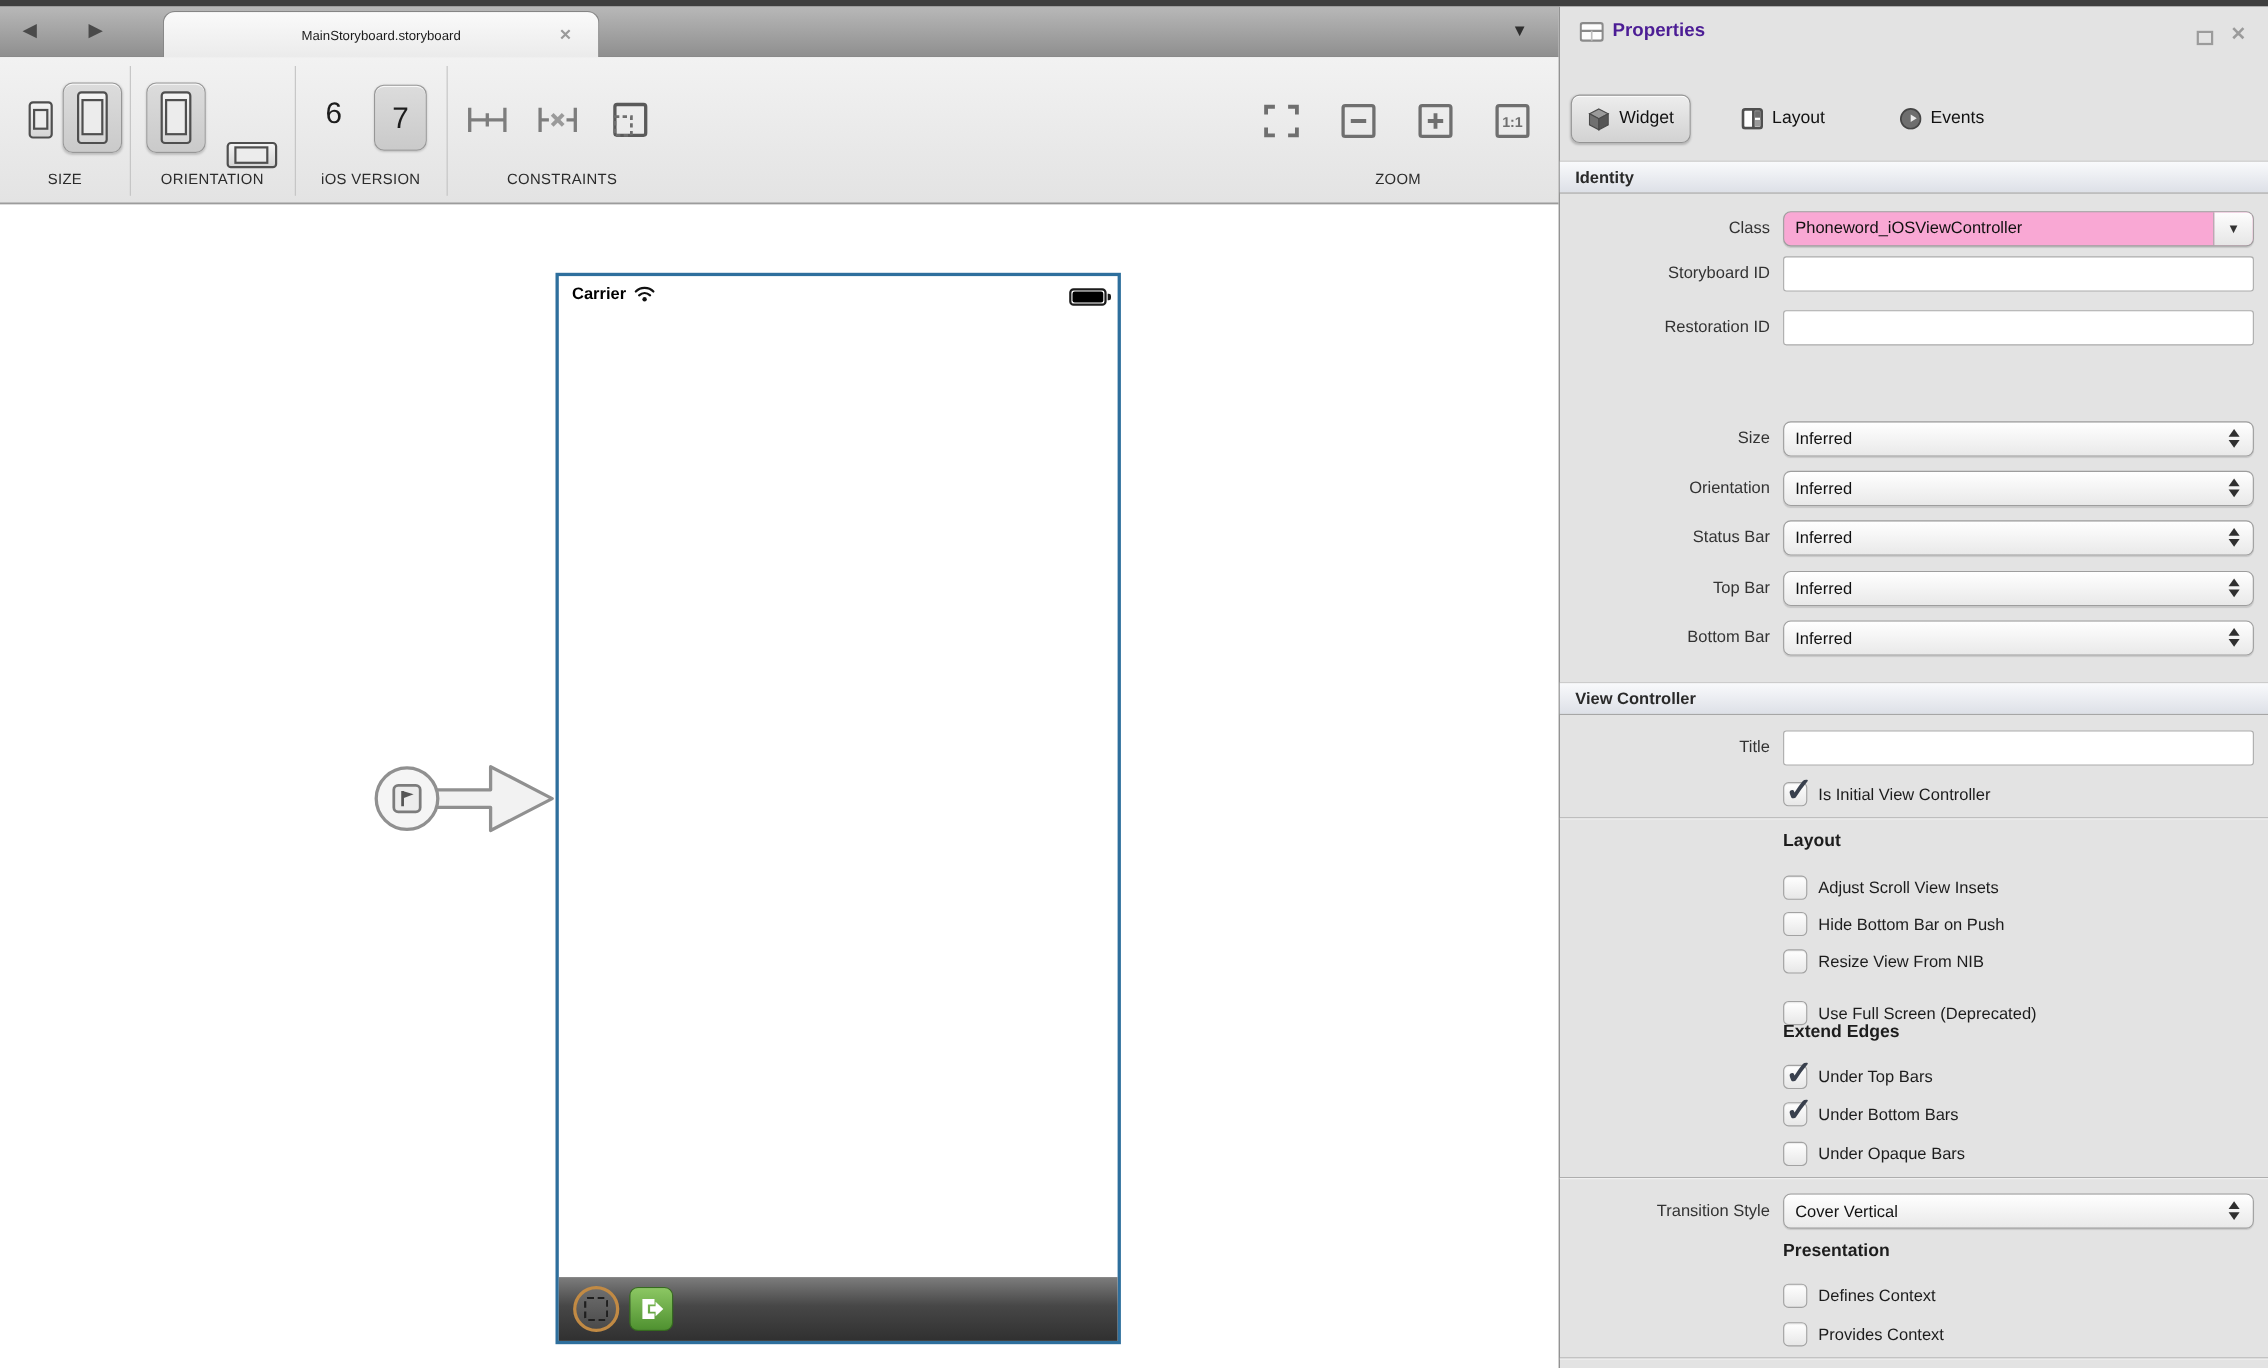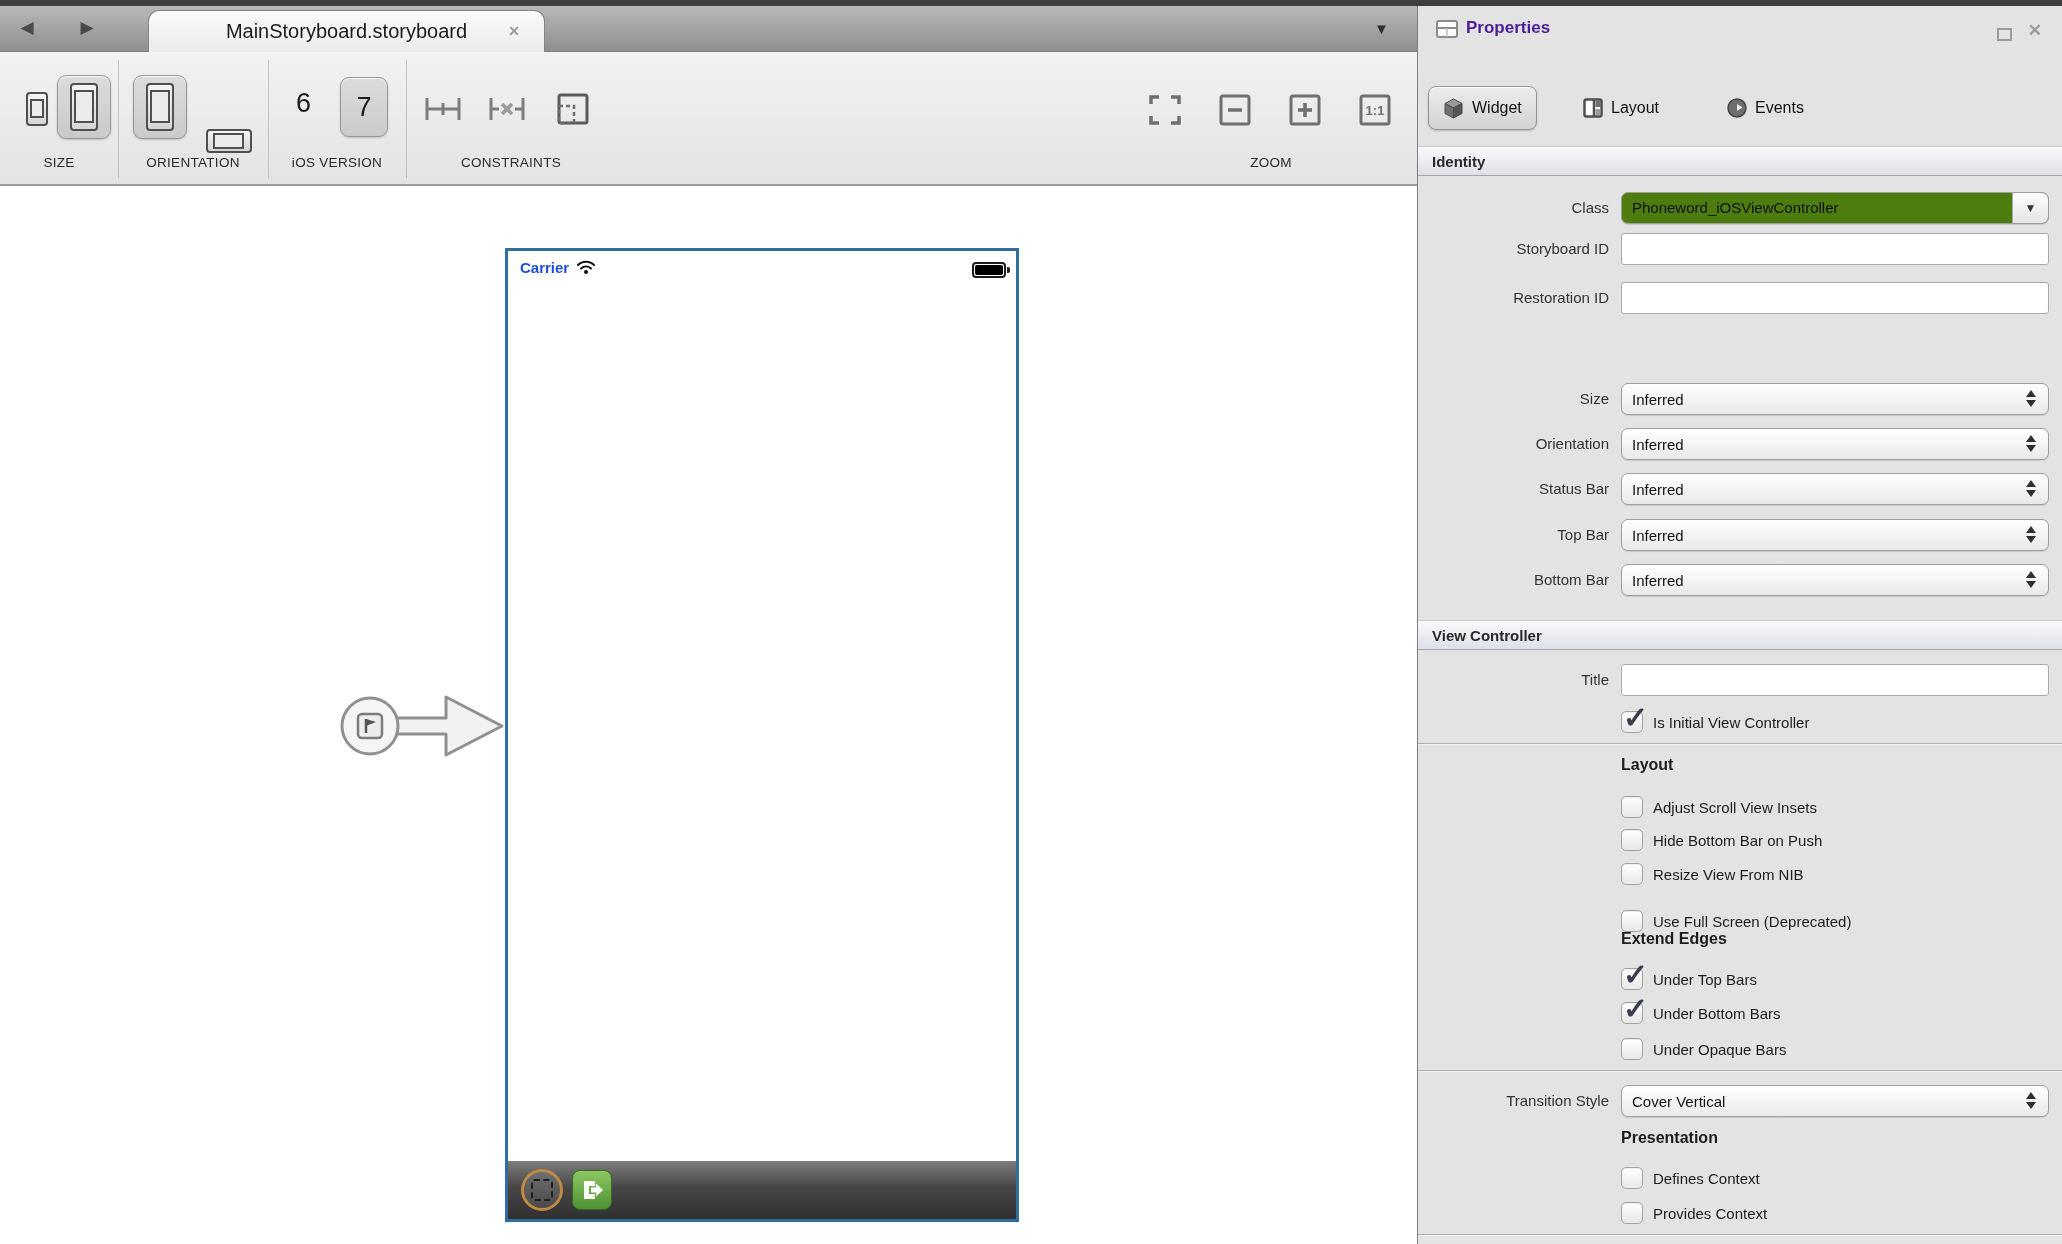--- a/index.html
+++ b/index.html
@@ -9,21 +9,21 @@
 
   
   .top-strip { left:0; top:0; width:2062px; height:6px; background:#3f3f3f; }
   .tab-bar { left:0; top:6px; width:1417px; height:46px;
              background:linear-gradient(#b8b8b8,#8f8f8f); border-bottom:1px solid #7f7f7f; }
   .nav-btn { top:9px; width:26px; height:26px; font-size:17px; color:#4a4a4a;
              text-align:center; line-height:26px; cursor:default; }
   .tab { left:148px; top:4px; width:397px; height:42px; border:1px solid #858585; border-bottom:none;
          border-radius:11px 11px 0 0; background:linear-gradient(#fafafa,#ebebeb);
          display:flex; align-items:center; justify-content:center; }
-  .tab-title { font-size:20px; color:#1b1b1b; }
+  .tab-title { font-size:12px; color:#1b1b1b; }
   .tab-close { position:absolute; right:24px; top:12px; font-size:14px; font-weight:bold; color:#9a9a9a; }
   .overflow-btn { left:1374px; top:14px; font-size:15px; color:#2f2f2f; }
 
   
   .toolbar { left:0; top:52px; width:1417px; height:134px;
              background:linear-gradient(#f2f2f2,#e3e3e3); border-bottom:2px solid #9c9c9c; }
   .tsep { top:8px; width:1px; height:118px; background:#c2c2c2; }
   .tool-label { top:103px; font-size:13.5px; color:#2b2b2b; text-align:center; letter-spacing:.3px; }
   .tool-sel { border:1px solid #979797; border-radius:9px;
               background:linear-gradient(#dcdcdc,#cacaca);
@@ -34,21 +34,21 @@
   .phone-ic .scr { position:absolute; left:2px; right:2px; top:5px; bottom:6px;
                    border:2px solid #4f4f4f; background:#ececec; }
   .phone-ic.land .scr { left:5px; right:6px; top:2px; bottom:2px; }
   .ver-num { font-size:27px; color:#1d1d1d; }
 
   
   .canvas { left:0; top:186px; width:1417px; height:1058px; background:#ffffff; }
   .phone-frame { left:505px; top:62px; width:514px; height:974px;
                  border:3px solid #2e6f9d; background:#fff; }
   .statusbar { position:absolute; left:12px; top:8px; display:flex; align-items:center; gap:7px; }
-  .carrier { font-size:15px; font-weight:bold; color:#1d4ed8; }
+  .carrier { font-size:15px; font-weight:bold; color:#000000; }
   .battery { position:absolute; right:10px; top:11px; width:34px; height:16px;
              border:2px solid #1c1c1c; border-radius:4px; background:#fff; }
   .battery .fill { position:absolute; inset:1px; background:#000; border-radius:2px; }
   .battery .nub { position:absolute; right:-6px; top:3px; width:3px; height:6px; background:#1c1c1c; border-radius:0 2px 2px 0; }
   .dock { position:absolute; left:0; right:0; bottom:0; height:58px;
           background:linear-gradient(#7d7d7d,#474747 45%,#303030);
           display:flex; align-items:center; gap:9px; padding-left:13px; }
   .vc-dock-icon { width:42px; height:42px; border-radius:50%; border:3px solid #c18a44;
                   background:linear-gradient(#6e6e6e,#4a4a4a);
                   display:flex; align-items:center; justify-content:center; }
@@ -71,21 +71,21 @@
   .section-strip { left:0; width:645px; height:30px;
                    background:linear-gradient(#f9fafc,#dde0e7);
                    border-top:1px solid #cccccc; border-bottom:1px solid #a6a6a6;
                    font-size:15px; font-weight:bold; color:#2a2a2a;
                    display:flex; align-items:center; padding-left:14px; }
   .row-label { left:0; width:191px; text-align:right; font-size:15px; color:#333;
                height:32px; line-height:32px; }
   .tfield { left:203px; width:428px; height:32px; background:#fff;
             border:1px solid #ababab; border-radius:3px; font-size:15px; color:#111;
             padding:0 9px; font-family:"Liberation Sans",sans-serif; }
-  .combo { left:203px; width:428px; height:32px; background:#4d7c0f;
+  .combo { left:203px; width:428px; height:32px; background:#f9a8d4;
            border:1px solid #9e9e9e; border-radius:7px; display:flex; overflow:hidden;
            box-shadow:0 1px 1px rgba(0,0,0,.12); }
   .combo-text { flex:1; font-size:15px; color:#111; line-height:30px; padding-left:10px; }
   .combo-arrow-btn { width:36px; border-left:1px solid #ababab;
                      background:linear-gradient(#fdfdfd,#e6e6e6);
                      display:flex; align-items:center; justify-content:center;
                      font-size:12px; color:#333; }
   .popup { left:203px; width:428px; height:32px;
            background:linear-gradient(#ffffff,#e9e9e9);
            border:1px solid #9e9e9e; border-radius:7px;

